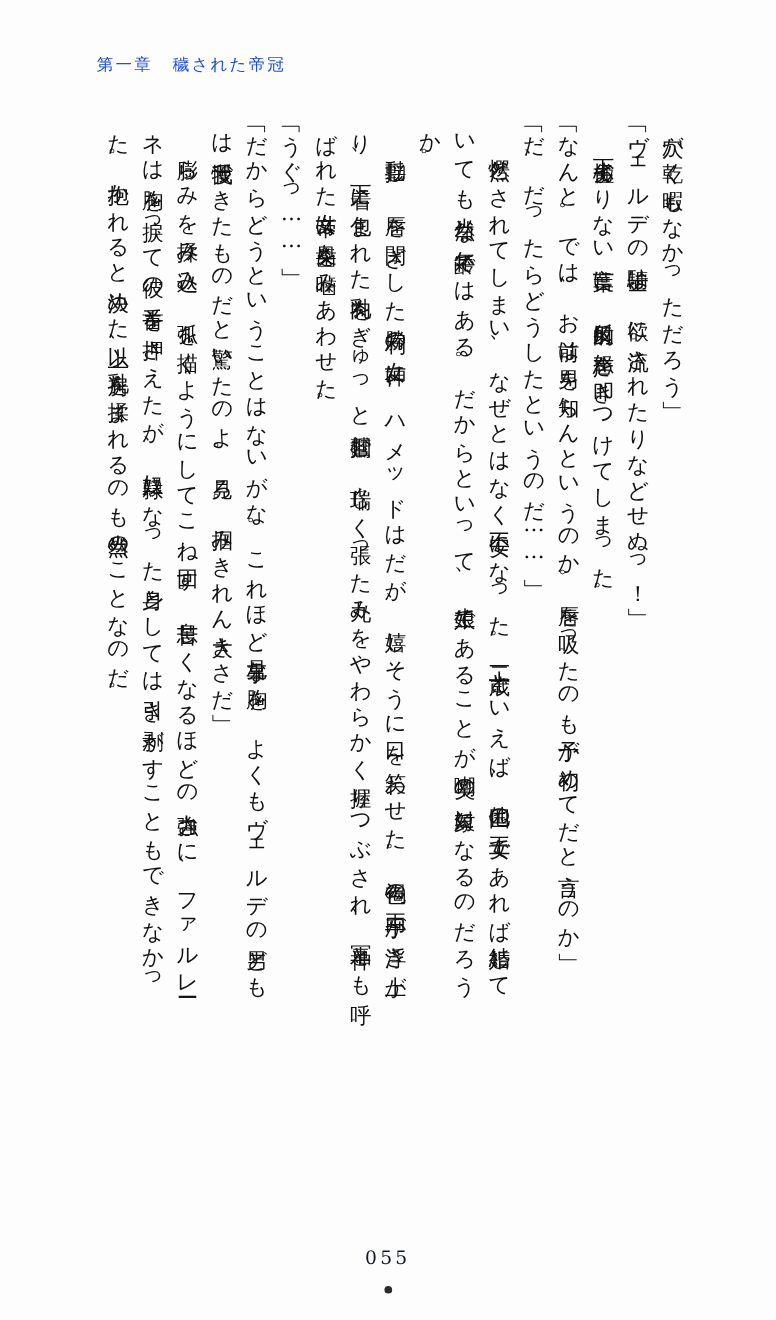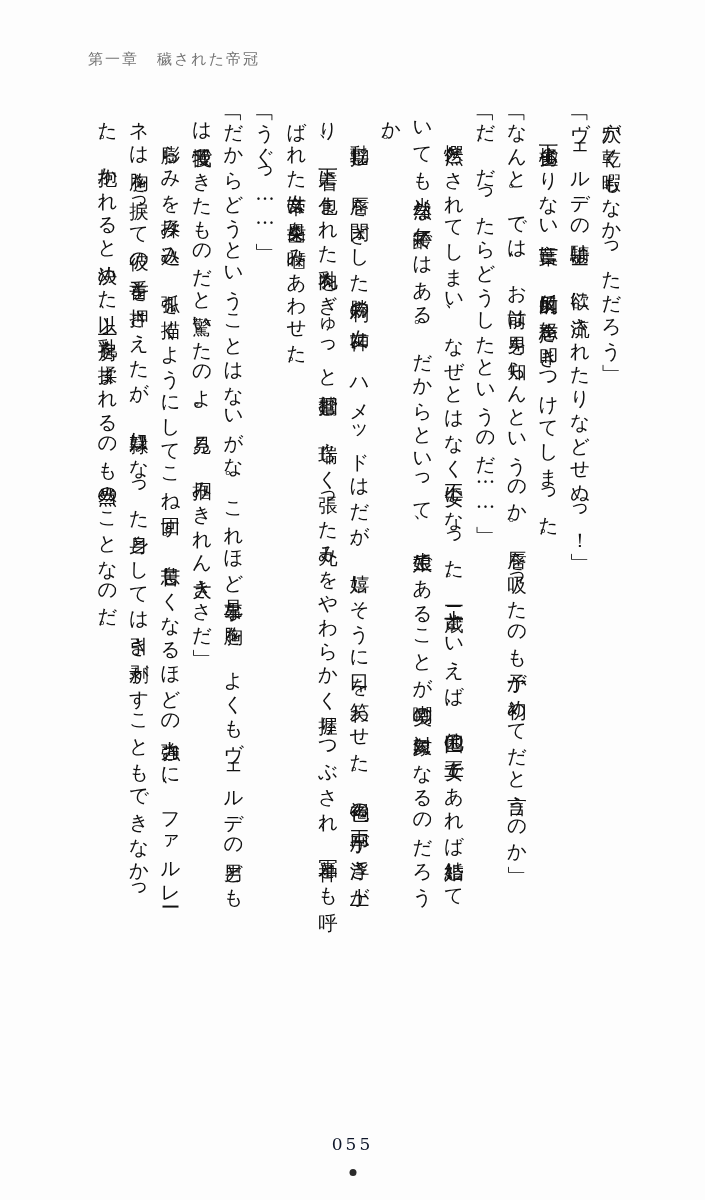--- a/index.html
+++ b/index.html
@@ -22,21 +22,21 @@
     background: #fdfdfd;
   }
 
   
   .running-head {
     position: absolute;
     top: 50px;
     left: 88px;
     font-size: 15px;
     letter-spacing: 2px;
-    color: #737373;
+    color: #1d4ed8;
     white-space: nowrap;
     font-family: Liberation Serif, serif;
   }
   .running-head .chap-num {
     margin-right: 18px;
   }
 
   
   .body-text {
     position: absolute;

